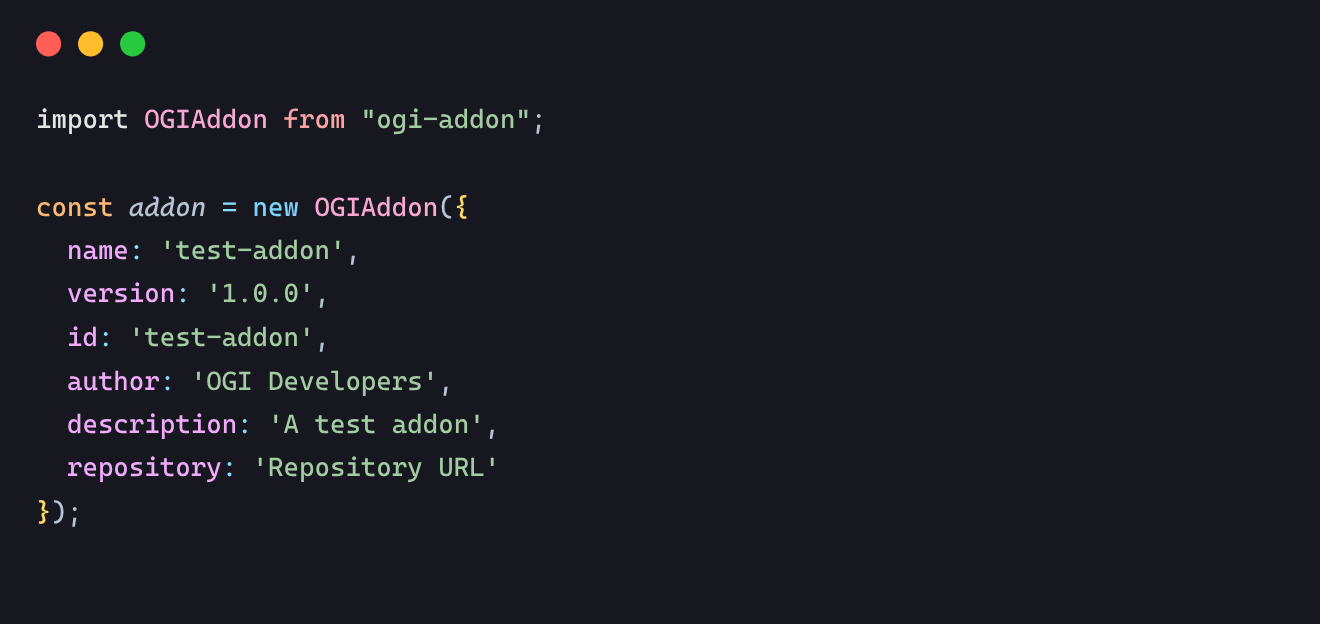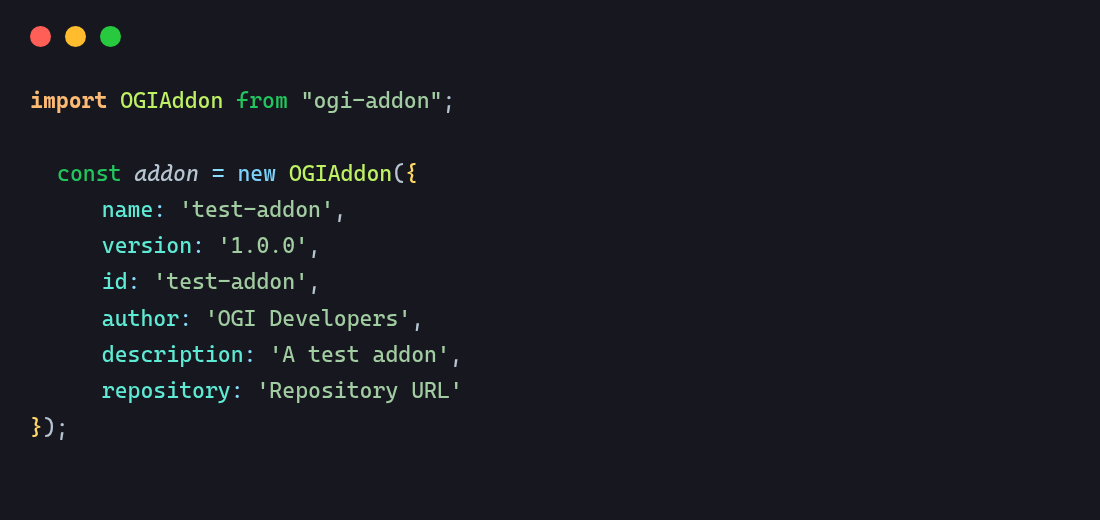--- a/index.html
+++ b/index.html
@@ -32,29 +32,29 @@
       border-radius: 50%;
     }
     .light.red { background: #ff5f56; }
     .light.yellow { background: #ffbd2e; }
     .light.green { background: #27c93f; }
     .code {
       line-height: 1.65;
       color: #b7c5d3;
       white-space: pre;
     }
-    .kw-import { color: #fdba74; font-weight: bold; }
-    .kw-from { color: #22c55e; }
-    .kw-const { color: #22c55e; margin-left: 27px; }
+    .kw-import { color: #e5e5e5; }
+    .kw-from { color: #fca5a5; }
+    .kw-const { color: #fdba74; }
     .kw-new { color: #7dd3fc; }
-    .cls { color: #bef264; }
+    .cls { color: #f9a8d4; }
     .var { color: #b7c5d3; font-style: italic; }
     .op { color: #89ddff; }
     .str { color: #a2cca1; }
-    .prop { color: #5eead4; margin-left: 46px; }
+    .prop { color: #f0abfc; }
     .punct { color: #b7c5d3; }
     .brace { color: #ffd866; }
     .paren { color: #b7c5d3; }
   </style>
 </head>
 <body>
 
 <div class="window">
   <div class="traffic-lights">
     <div class="light red"></div>

